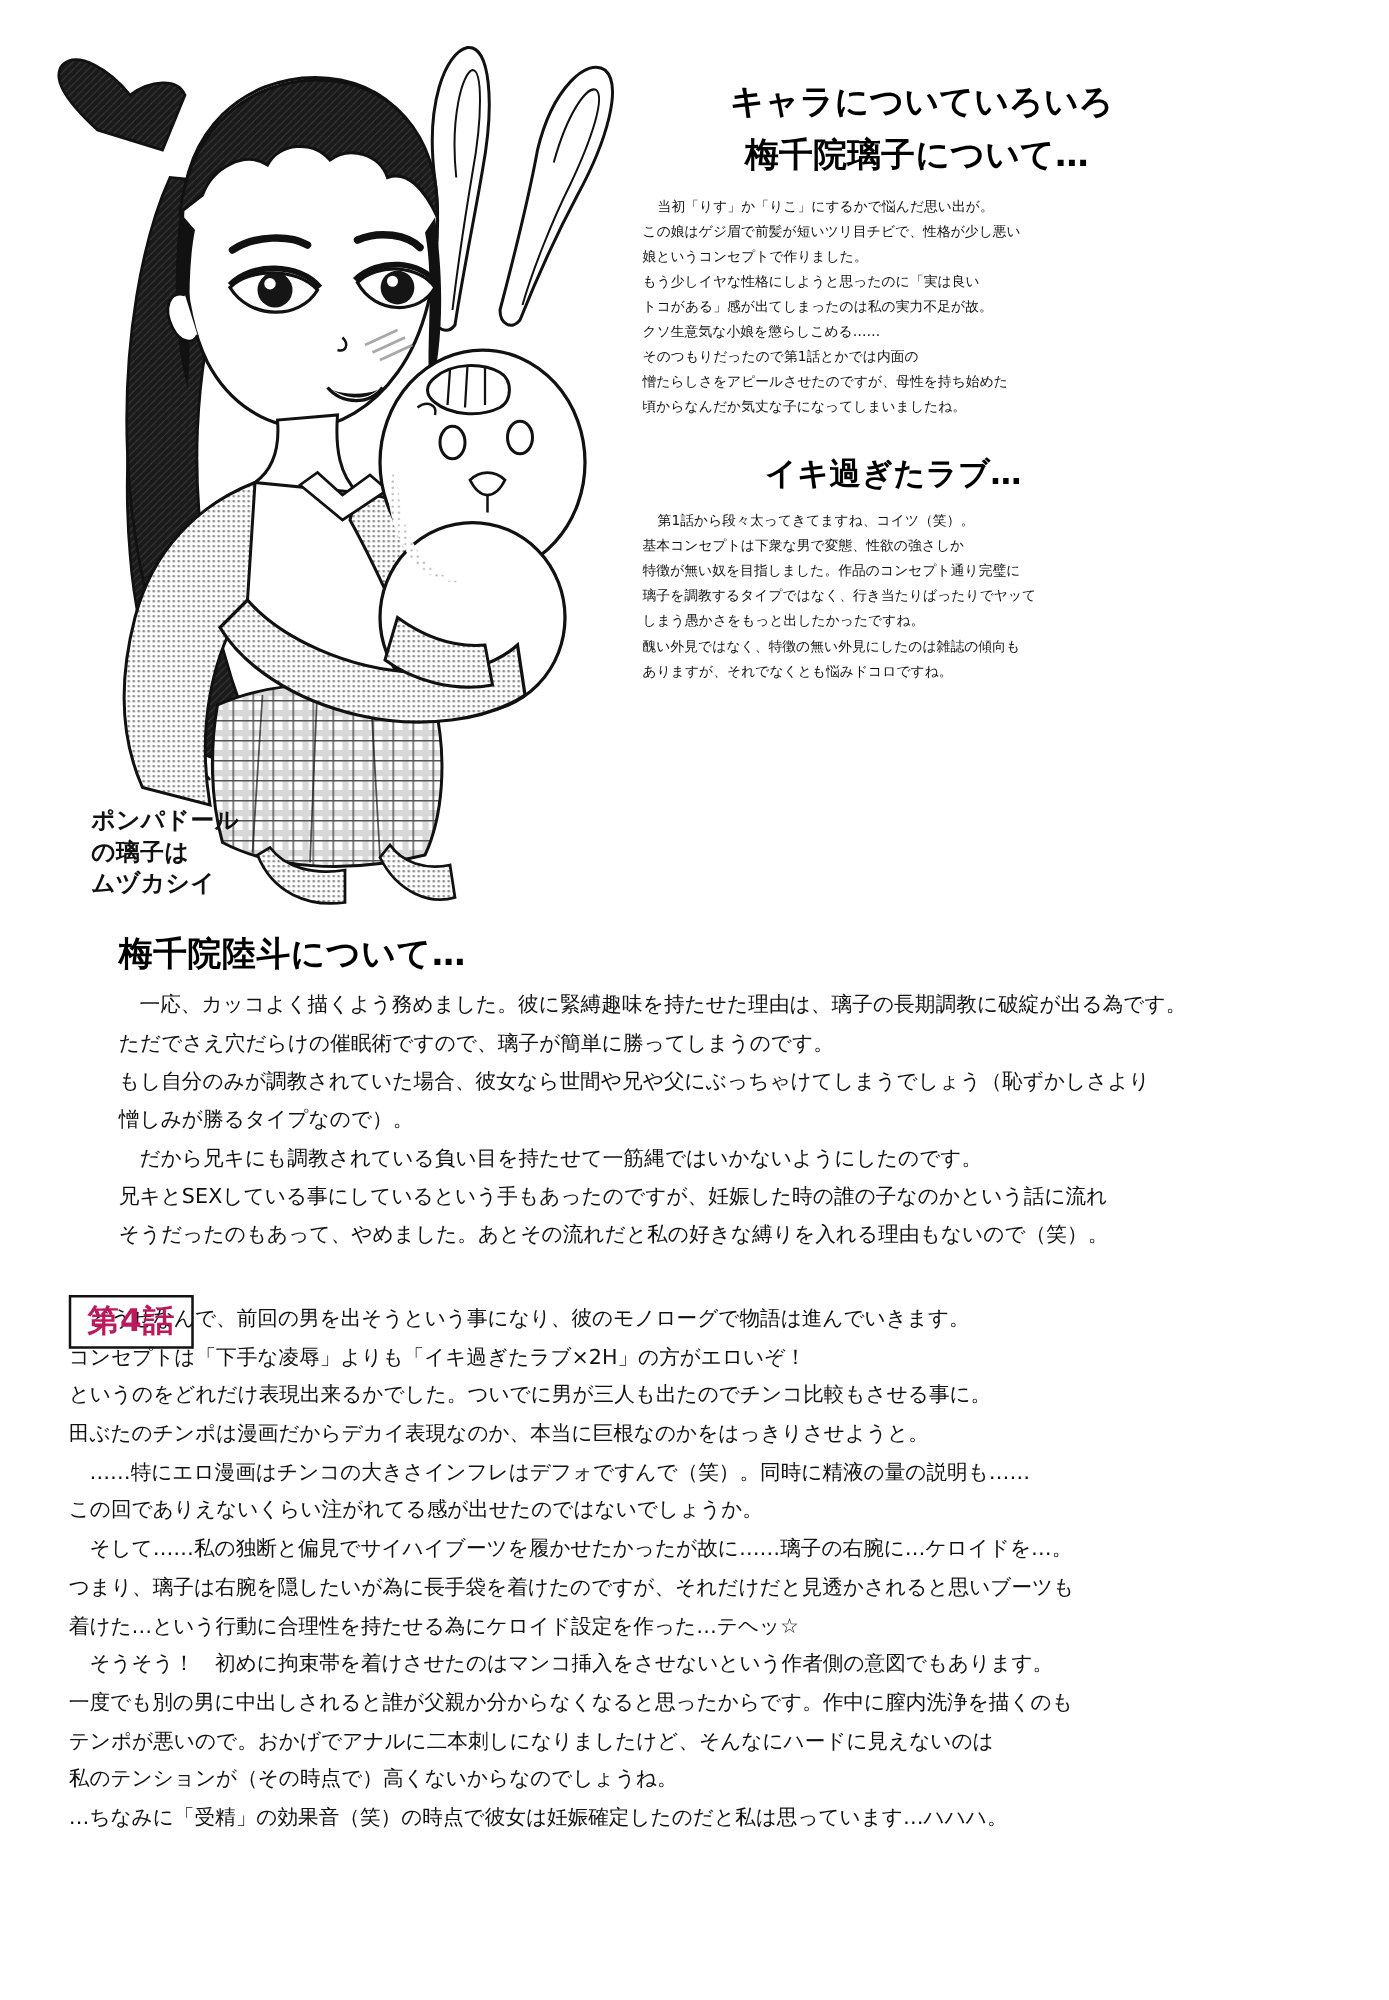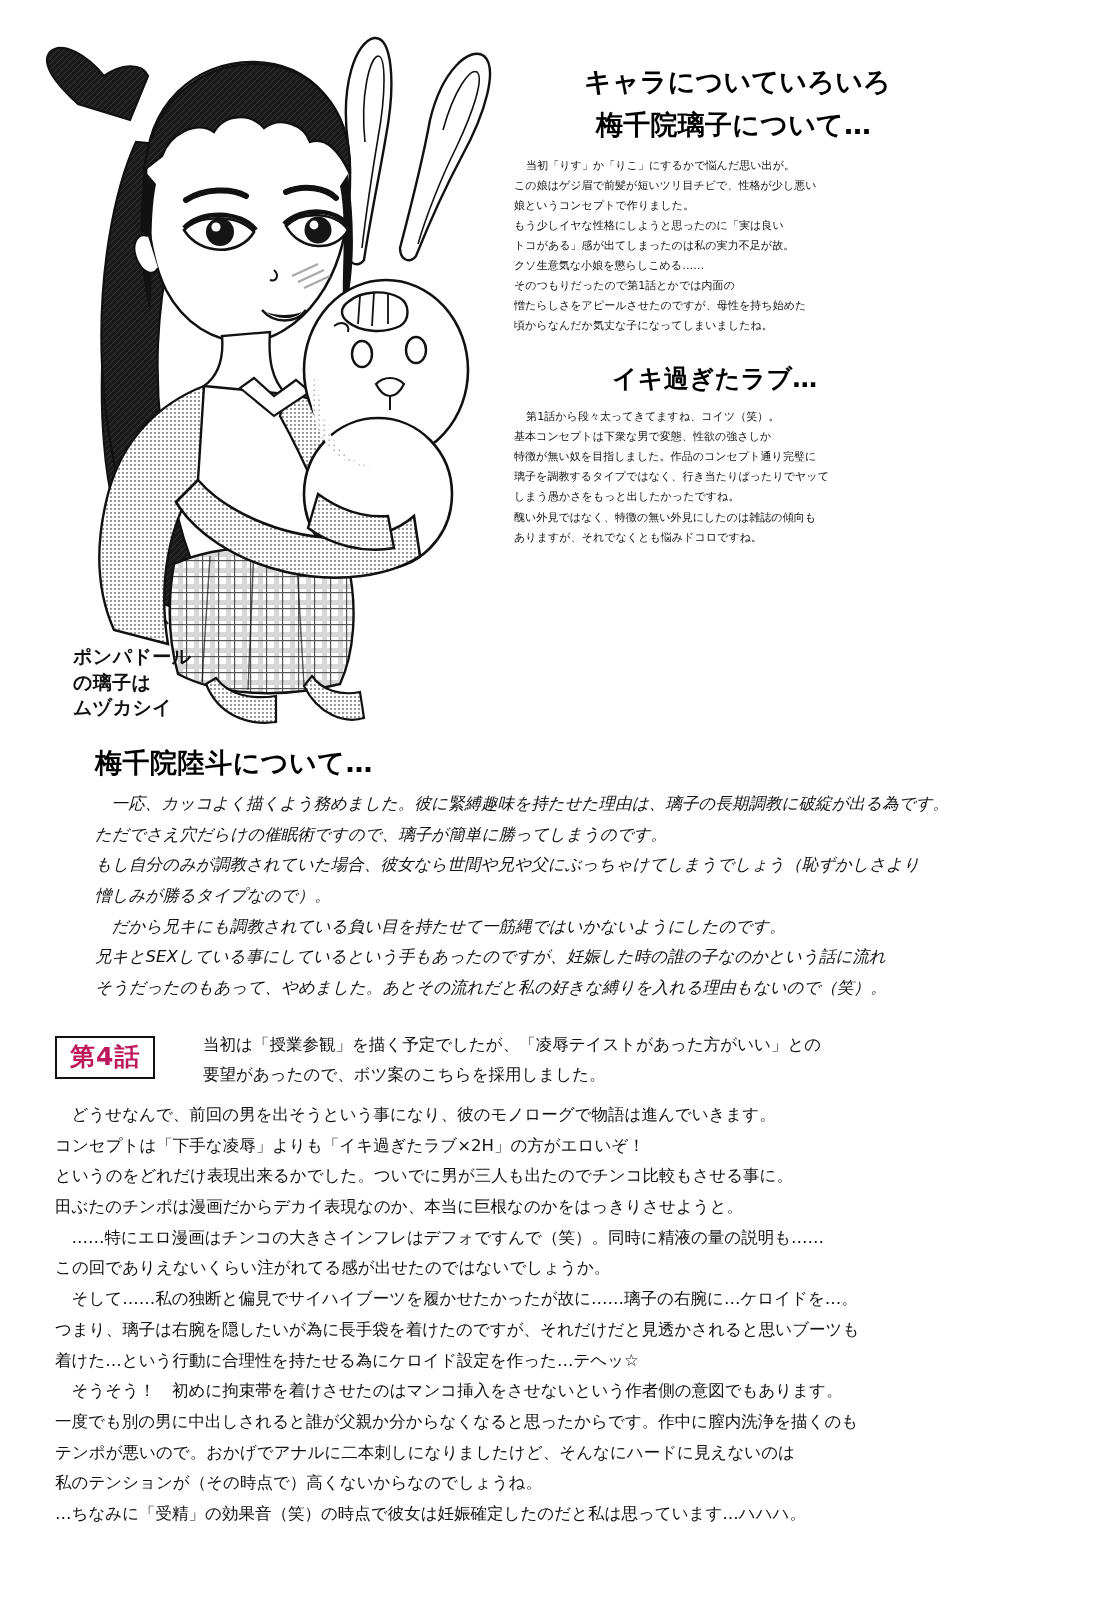--- a/index.html
+++ b/index.html
@@ -87,21 +87,20 @@
     margin: 0 0 8px 0;
     color: #000;
   }
   .body-text {
     font-size: 16.5px;
     line-height: 1.86;
     letter-spacing: 0.004em;
     white-space: pre-line;
     color: #111;
     margin: 0;
-    font-style: italic;
   }
 
   
   .chapter-wrap {
     position: absolute;
     left: 55px;
     top: 1030px;
     width: 1010px;
   }
   .chapter-badge {
@@ -272,22 +271,20 @@
 ただでさえ穴だらけの催眠術ですので、璃子が簡単に勝ってしまうのです。
 もし自分のみが調教されていた場合、彼女なら世間や兄や父にぶっちゃけてしまうでしょう（恥ずかしさより
 憎しみが勝るタイプなので）。
 　だから兄キにも調教されている負い目を持たせて一筋縄ではいかないようにしたのです。
 兄キとSEXしている事にしているという手もあったのですが、妊娠した時の誰の子なのかという話に流れ
 そうだったのもあって、やめました。あとその流れだと私の好きな縛りを入れる理由もないので（笑）。</div>
 </div>
 
 <div class="chapter-wrap">
   <div class="chapter-badge">第4話</div>
-  <div class="chapter-intro">当初は「授業参観」を描く予定でしたが、「凌辱テイストがあった方がいい」との
-要望があったので、ボツ案のこちらを採用しました。</div>
   <div class="chapter-body">　どうせなんで、前回の男を出そうという事になり、彼のモノローグで物語は進んでいきます。
 コンセプトは「下手な凌辱」よりも「イキ過ぎたラブ×2H」の方がエロいぞ！
 というのをどれだけ表現出来るかでした。ついでに男が三人も出たのでチンコ比較もさせる事に。
 田ぶたのチンポは漫画だからデカイ表現なのか、本当に巨根なのかをはっきりさせようと。
 　……特にエロ漫画はチンコの大きさインフレはデフォですんで（笑）。同時に精液の量の説明も……
 この回でありえないくらい注がれてる感が出せたのではないでしょうか。
 　そして……私の独断と偏見でサイハイブーツを履かせたかったが故に……璃子の右腕に…ケロイドを…。
 つまり、璃子は右腕を隠したいが為に長手袋を着けたのですが、それだけだと見透かされると思いブーツも
 着けた…という行動に合理性を持たせる為にケロイド設定を作った…テヘッ☆
 　そうそう！　初めに拘束帯を着けさせたのはマンコ挿入をさせないという作者側の意図でもあります。

